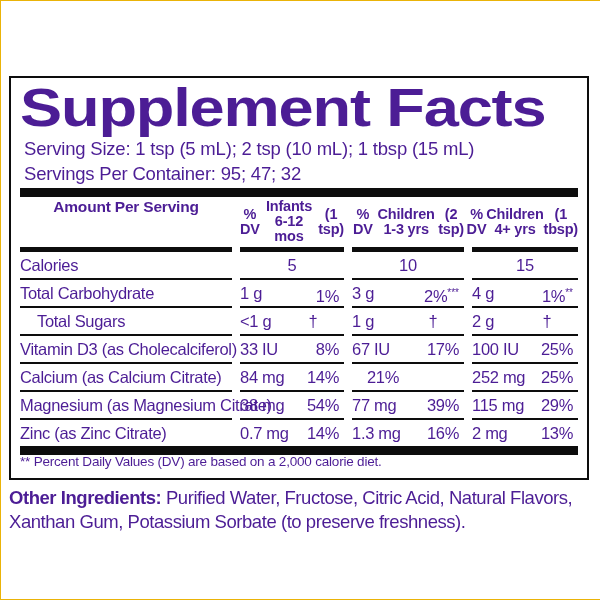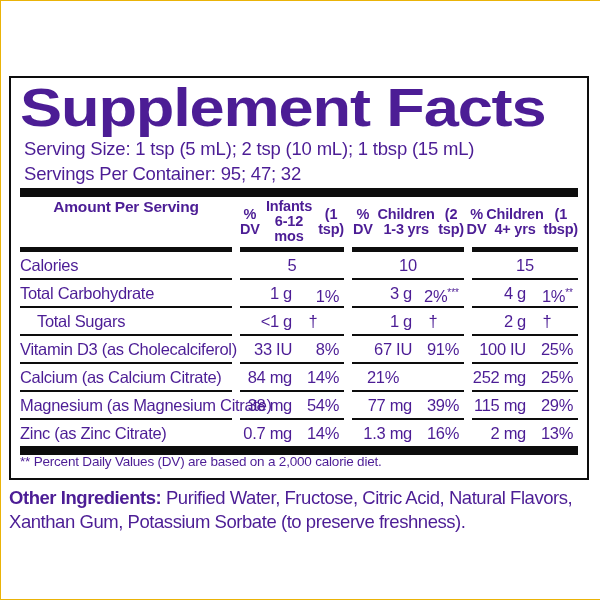--- a/index.html
+++ b/index.html
@@ -31,21 +31,21 @@
   }
   .hcell.amount{align-items:flex-start;text-align:left;font-size:15.5px;justify-content:center;}
   .trow .cell{
     height:26px;line-height:26px;font-size:16.5px;letter-spacing:-0.3px;
     border-bottom:2px solid #0d0d0d;white-space:nowrap;overflow:visible;
   }
   .trow.last .cell{border-bottom:none;}
   .ncell{text-align:left;}
   .ncell.indent{padding-left:17px;}
   .vcell{display:flex;}
-  .vcell .amt{flex:1;text-align:right;}
+  .vcell .amt{flex:1;text-align:left;}
   .vcell .dv{width:52px;text-align:right;padding-right:5px;box-sizing:border-box;}
   .vcell .dv.dag{text-align:center;padding-right:10px;}
   .vcell .mark{font-size:10px;vertical-align:6px;letter-spacing:0;}
   .vcell.center{display:block;text-align:center;}
   .foot{}
   .foot p{margin:0;font-size:13.5px;line-height:14px;letter-spacing:-0.2px;}
   .other{
     position:absolute;left:8px;top:485px;width:584px;margin:0;
     font-size:18.5px;line-height:24px;letter-spacing:-0.45px;
   }
@@ -125,21 +125,21 @@
     </div>
 
     <div class="tgrid trow">
       <div class="cell ncell">Vitamin D3 (as Cholecalciferol)</div>
       <div class="cell vcell">
         <span class="amt">33 IU</span>
         <span class="dv"><span>8%</span></span>
       </div>
       <div class="cell vcell">
         <span class="amt">67 IU</span>
-        <span class="dv"><span>91%</span></span>
+        <span class="dv"><span>17%</span></span>
       </div>
       <div class="cell vcell">
         <span class="amt">100 IU</span>
         <span class="dv"><span>25%</span></span>
       </div>
     </div>
 
     <div class="tgrid trow">
       <div class="cell ncell">Calcium (as Calcium Citrate)</div>
       <div class="cell vcell">

